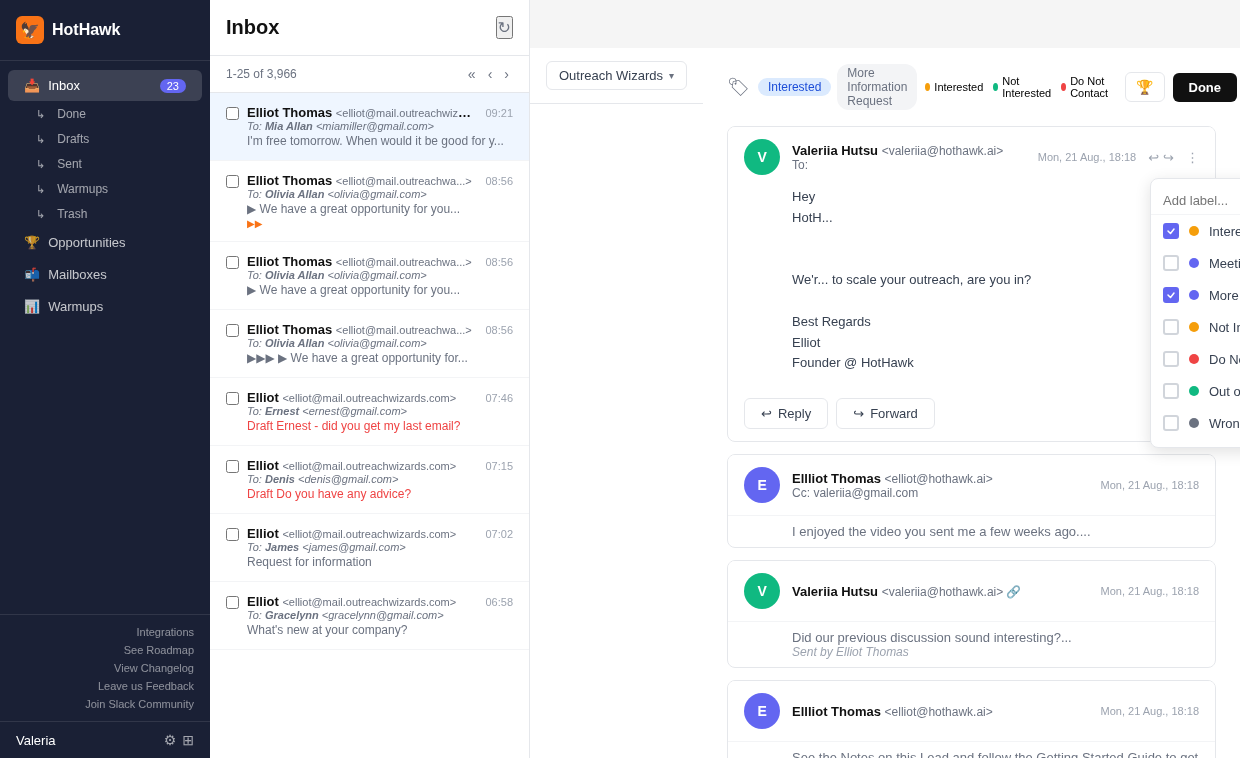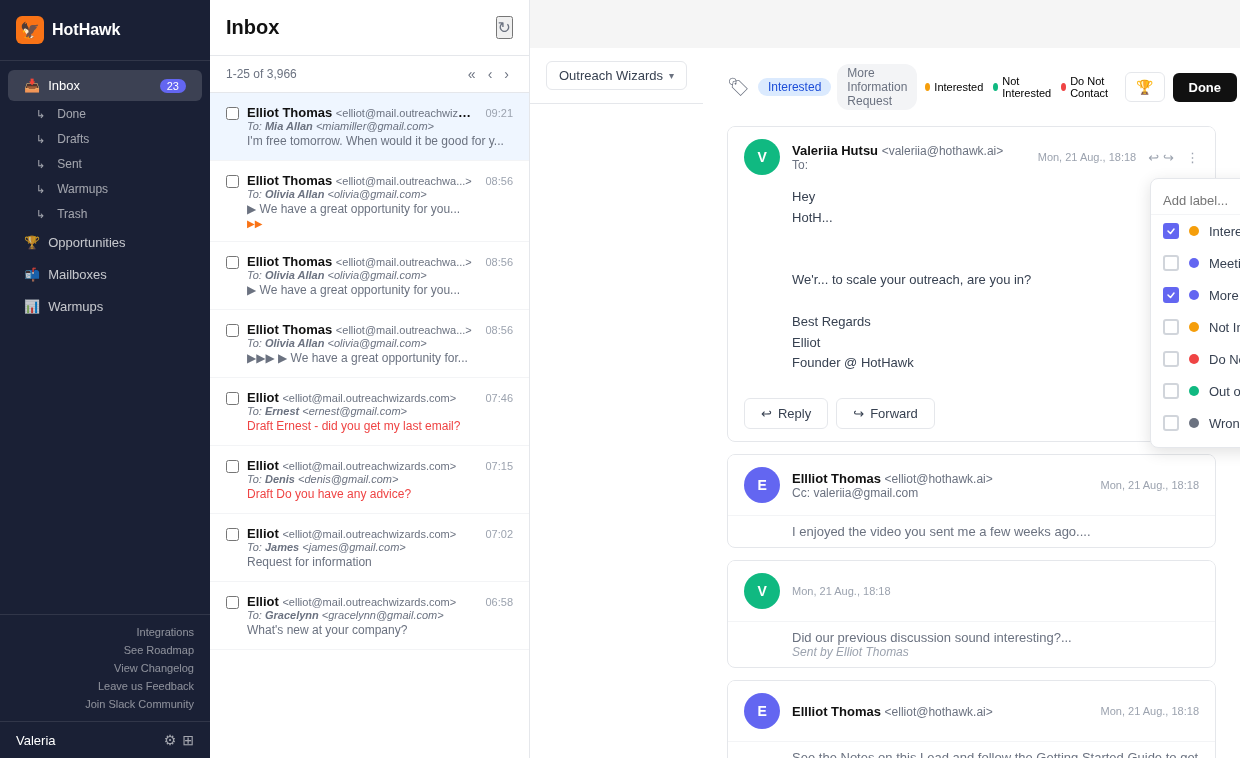--- a/index.html
+++ b/index.html
@@ -351,20 +351,25 @@
           <div class="cc-line">Cc: valeriia@gmail.com</div>
         </div>
         <span class="thread-time">Mon, 21 Aug., 18:18</span>
       </div>
       <div class="thread-collapsed">I enjoyed the video you sent me a few weeks ago....</div>
     </div>
 
     <div class="thread-item">
       <div class="thread-header">
         <div class="avatar green">V</div>
+        <div class="thread-meta">
+          <div class="thread-from">
+            Valeriia Hutsu <span>&lt;valeriia@hothawk.ai&gt; 🔗</span>
+          </div>
+        </div>
         <span class="thread-time">Mon, 21 Aug., 18:18</span>
       </div>
       <div class="thread-collapsed">
         Did our previous discussion sound interesting?...
         <div class="sent-by">Sent by Elliot Thomas</div>
       </div>
     </div>
 
     <div class="thread-item">
       <div class="thread-header">

